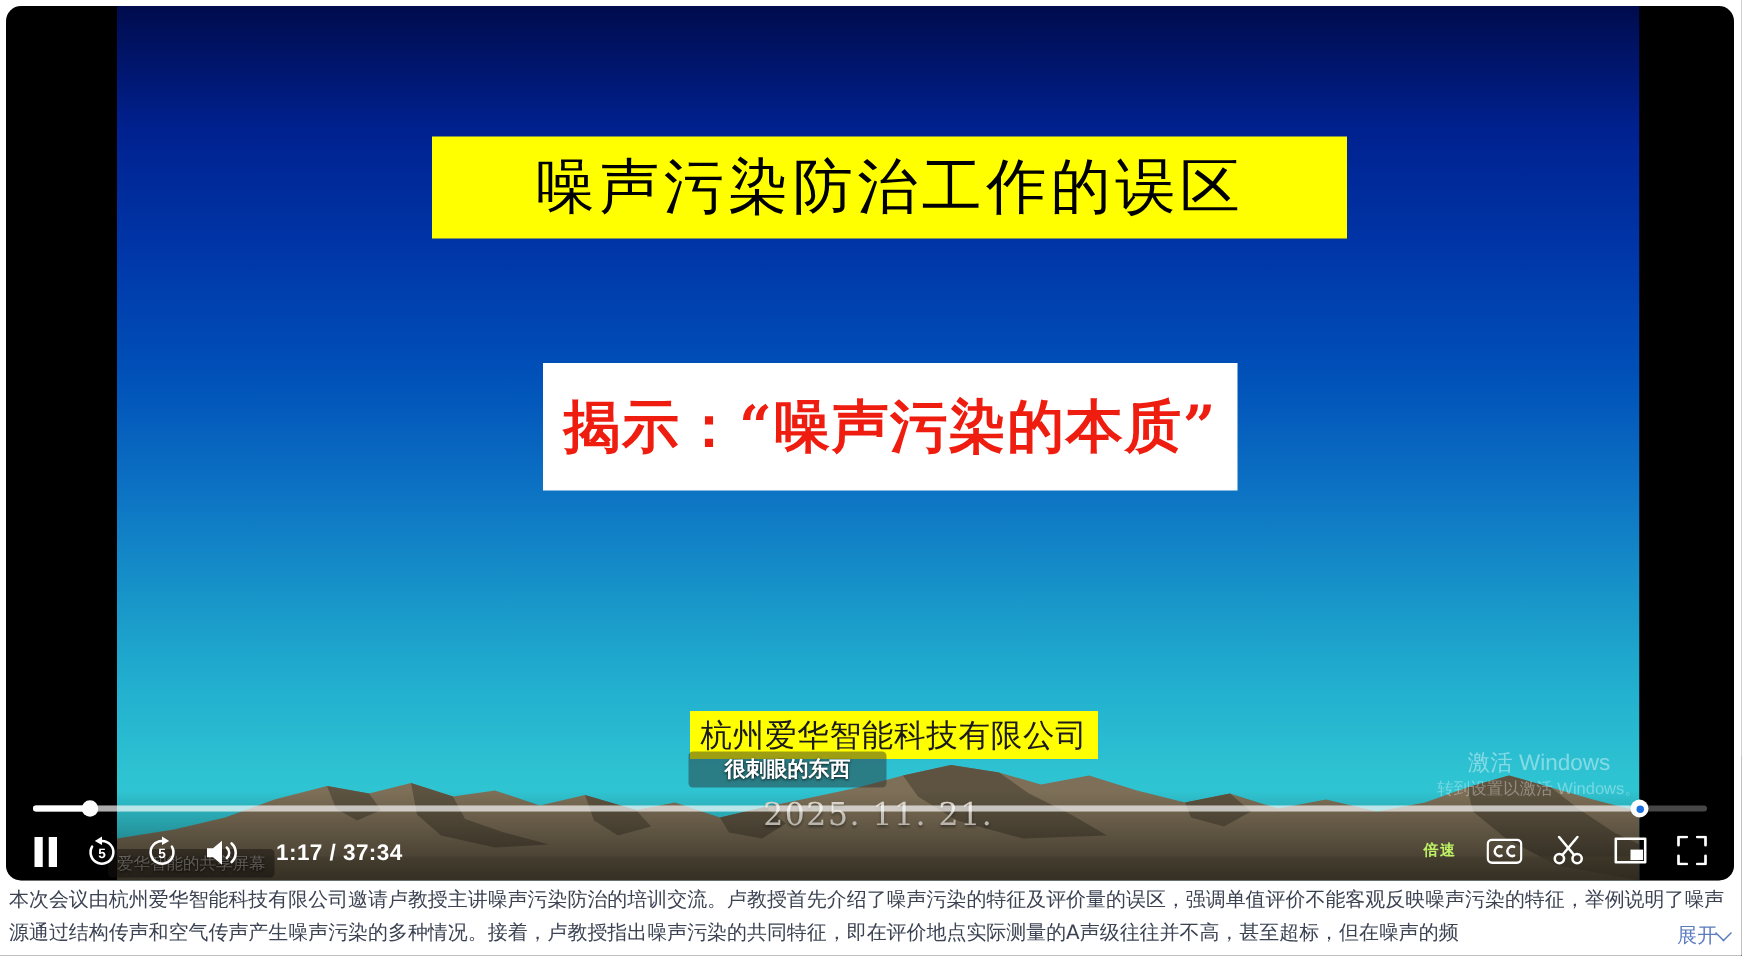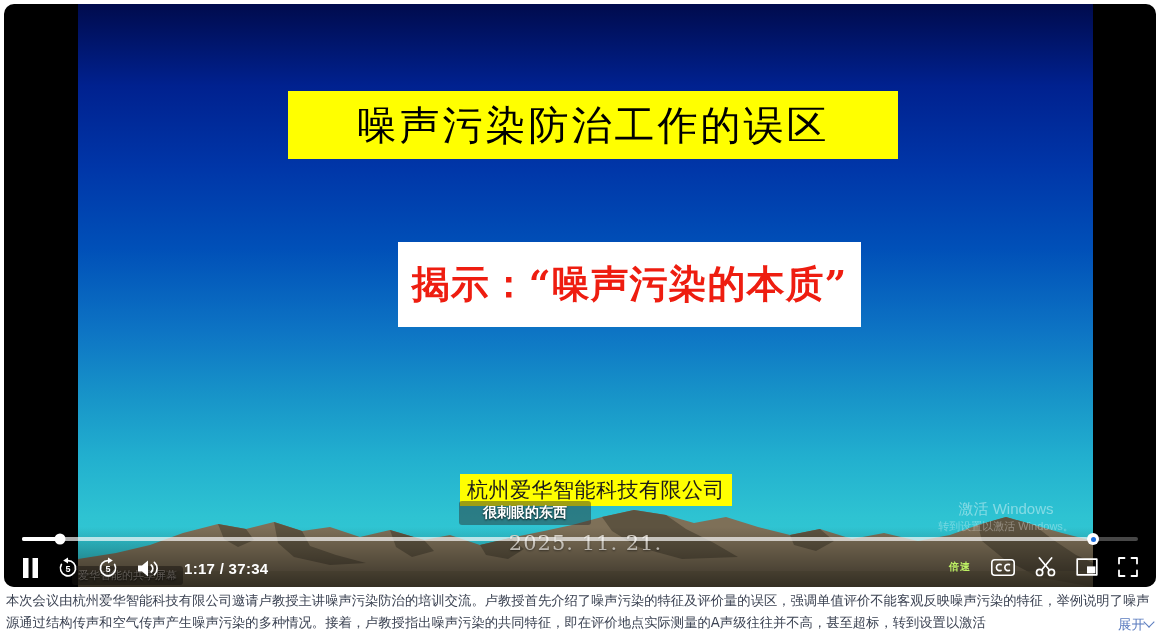--- a/index.html
+++ b/index.html
@@ -51,21 +51,21 @@
     font-family:"DejaVu Sans","Liberation Sans",sans-serif;
     font-size:40px; font-weight:400; color:#000;
     letter-spacing:3px; line-height:1;
     white-space:nowrap;
   }
 
   
   #slide-subtitle{
     position:absolute; left:284px; top:238px; width:463px; height:85px;
     background:#ffffff;
-    display:flex; align-items:center; justify-content:center;margin-left:36px;
+    display:flex; align-items:center; justify-content:center;
   }
   #slide-subtitle span{
     font-family:"DejaVu Serif","Liberation Serif",serif;
     font-size:38px; font-weight:700; color:#ee1d10;
     letter-spacing:1px; white-space:nowrap;
   }
 
   
   #slide-company{
     position:absolute; left:382px; top:470px; width:272px; height:32px;
@@ -81,21 +81,21 @@
   #slide-date{
     position:absolute; left:0; right:0; top:527px;
     text-align:center;
     font-family:"DejaVu Serif","Liberation Serif",serif;
     font-size:21px; color:#e8e2d8; letter-spacing:1px;
     text-shadow:0 1px 2px rgba(0,0,0,.45);
   }
 
   
   #win-watermark{
-    position:absolute; left:848px; top:495px; width:160px;
+    position:absolute; left:868px; top:495px; width:160px;
     text-align:center; color:rgba(255,255,255,.42);
     pointer-events:none; line-height:1.35;
   }
   #win-watermark .wm-title{ font-size:15px; }
   #win-watermark .wm-sub{ font-size:11px; color:rgba(255,255,255,.34); }
 
   
   .danmaku{
     position:absolute;
     background:rgba(40,40,40,.45);
@@ -342,19 +342,19 @@
             <path d="M13.5 1 H19 V6.5" fill="none" stroke="#fff" stroke-width="1.8" stroke-linecap="round" stroke-linejoin="round"></path>
             <path d="M19 13.5 V19 H13.5" fill="none" stroke="#fff" stroke-width="1.8" stroke-linecap="round" stroke-linejoin="round"></path>
             <path d="M6.5 19 H1 V13.5" fill="none" stroke="#fff" stroke-width="1.8" stroke-linecap="round" stroke-linejoin="round"></path>
           </svg>
         </div>
       </div>
     </div>
   </div>
 
   <div id="description">
-    <span id="desc-text">本次会议由杭州爱华智能科技有限公司邀请卢教授主讲噪声污染防治的培训交流。卢教授首先介绍了噪声污染的特征及评价量的误区，强调单值评价不能客观反映噪声污染的特征，举例说明了噪声源通过结构传声和空气传声产生噪声污染的多种情况。接着，卢教授指出噪声污染的共同特征，即在评价地点实际测量的A声级往往并不高，甚至超标，转到设置以激活</span>
+    <span id="desc-text">本次会议由杭州爱华智能科技有限公司邀请卢教授主讲噪声污染防治的培训交流。卢教授首先介绍了噪声污染的特征及评价量的误区，强调单值评价不能客观反映噪声污染的特征，举例说明了噪声源通过结构传声和空气传声产生噪声污染的多种情况。接着，卢教授指出噪声污染的共同特征，即在评价地点实际测量的A声级往往并不高，甚至超标，但在噪声的频</span>
     <div id="expand-btn">
       <span>展开</span>
       <span class="chev"></span>
     </div>
   </div>
 </div>
 
 </body></html>

